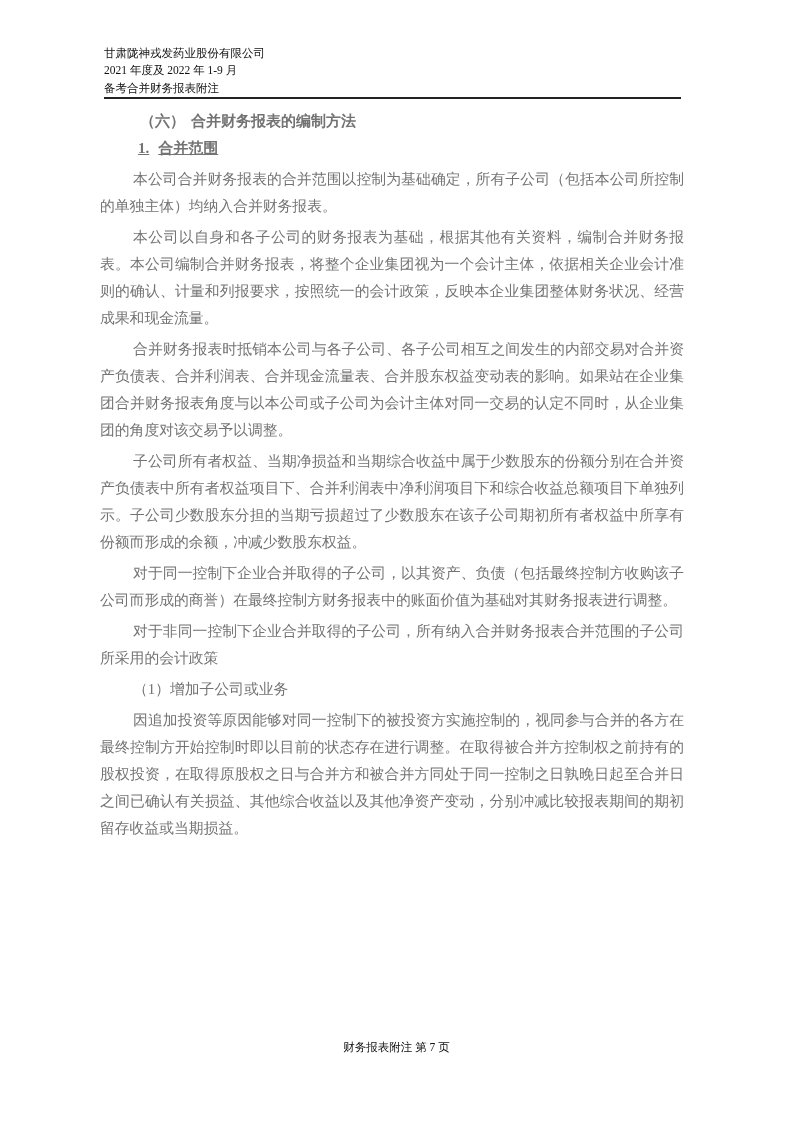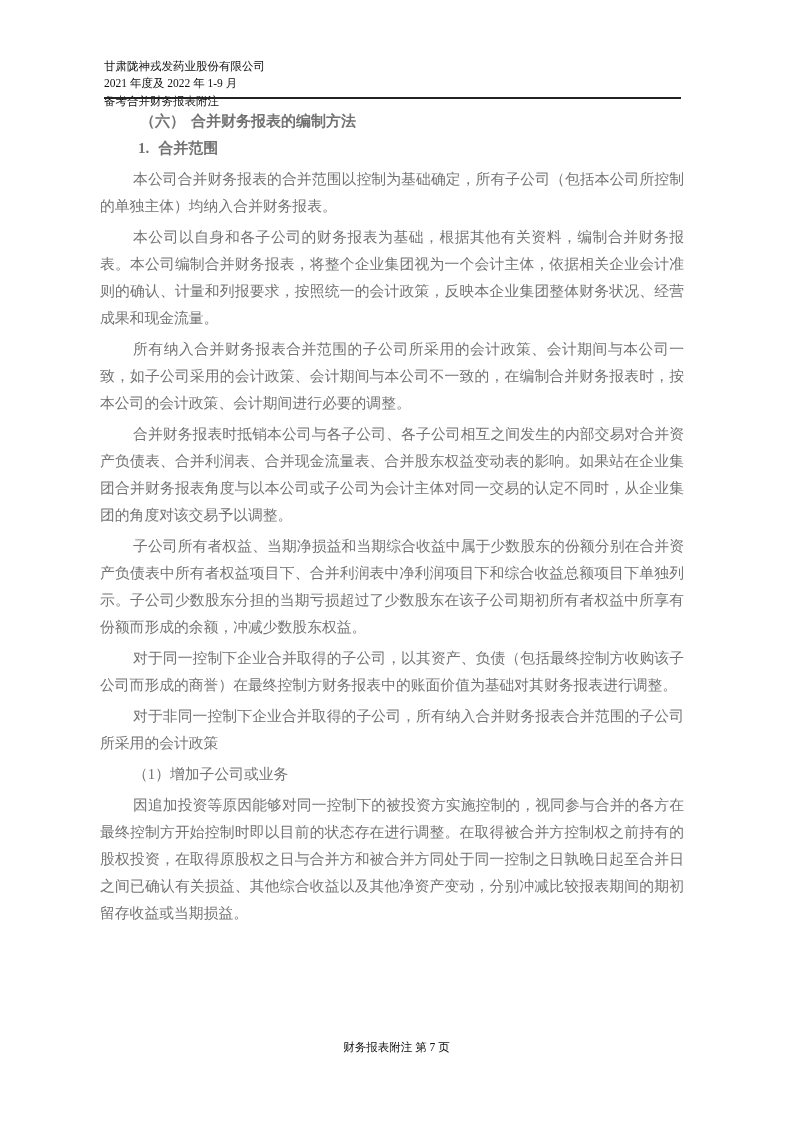--- a/index.html
+++ b/index.html
@@ -13,21 +13,21 @@
     height: 1122px;
     background: #ffffff;
     overflow: hidden;
     font-family: "Liberation Serif", "DejaVu Serif", serif;
     color: #111111;
   }
   
   .doc-header {
     position: absolute;
     left: 104px;
-    top: 58px;
+    top: 45px;
     width: 580px;
     font-size: 11.5px;
     line-height: 17.3px;
     color: #111111;
   }
   .header-rule {
     position: absolute;
     left: 104px;
     top: 97px;
     width: 577px;
@@ -50,20 +50,21 @@
     font-size: 15px;
     padding-left: 44px;
     text-align: left;
   }
   .h-section .h-prefix { margin-right: 6px; }
   .h-sub {
     font-weight: bold;
     font-size: 15px;
     padding-left: 42px;
     text-align: left;
+    text-decoration: underline;
   }
   .h-sub .h-num { margin-right: 9px; }
   .para {
     margin: 4px;
     text-indent: 33px;
   }
   .para.no-justify { text-align: left; }
   
   .doc-footer {
     position: absolute;
@@ -95,21 +96,20 @@
     </div>
 
     <div class="h-sub">
       <span class="h-num">1.</span><span>合并范围</span>
     </div>
 
     <p class="para">本公司合并财务报表的合并范围以控制为基础确定，所有子公司（包括本公司所控制的单独主体）均纳入合并财务报表。</p>
 
 
     <p class="para">本公司以自身和各子公司的财务报表为基础，根据其他有关资料，编制合并财务报表。本公司编制合并财务报表，将整个企业集团视为一个会计主体，依据相关企业会计准则的确认、计量和列报要求，按照统一的会计政策，反映本企业集团整体财务状况、经营成果和现金流量。</p>
-    <p class="para">所有纳入合并财务报表合并范围的子公司所采用的会计政策、会计期间与本公司一致，如子公司采用的会计政策、会计期间与本公司不一致的，在编制合并财务报表时，按本公司的会计政策、会计期间进行必要的调整。</p>
     <p class="para">合并财务报表时抵销本公司与各子公司、各子公司相互之间发生的内部交易对合并资产负债表、合并利润表、合并现金流量表、合并股东权益变动表的影响。如果站在企业集团合并财务报表角度与以本公司或子公司为会计主体对同一交易的认定不同时，从企业集团的角度对该交易予以调整。</p>
     <p class="para">子公司所有者权益、当期净损益和当期综合收益中属于少数股东的份额分别在合并资产负债表中所有者权益项目下、合并利润表中净利润项目下和综合收益总额项目下单独列示。子公司少数股东分担的当期亏损超过了少数股东在该子公司期初所有者权益中所享有份额而形成的余额，冲减少数股东权益。</p>
     <p class="para">对于同一控制下企业合并取得的子公司，以其资产、负债（包括最终控制方收购该子公司而形成的商誉）在最终控制方财务报表中的账面价值为基础对其财务报表进行调整。</p>
     <p class="para">对于非同一控制下企业合并取得的子公司，所有纳入合并财务报表合并范围的子公司所采用的会计政策</p>
     <p class="para no-justify">（1）增加子公司或业务</p>
     <p class="para">因追加投资等原因能够对同一控制下的被投资方实施控制的，视同参与合并的各方在最终控制方开始控制时即以目前的状态存在进行调整。在取得被合并方控制权之前持有的股权投资，在取得原股权之日与合并方和被合并方同处于同一控制之日孰晚日起至合并日之间已确认有关损益、其他综合收益以及其他净资产变动，分别冲减比较报表期间的期初留存收益或当期损益。</p>
 
   </div>
 
   <div class="doc-footer">

